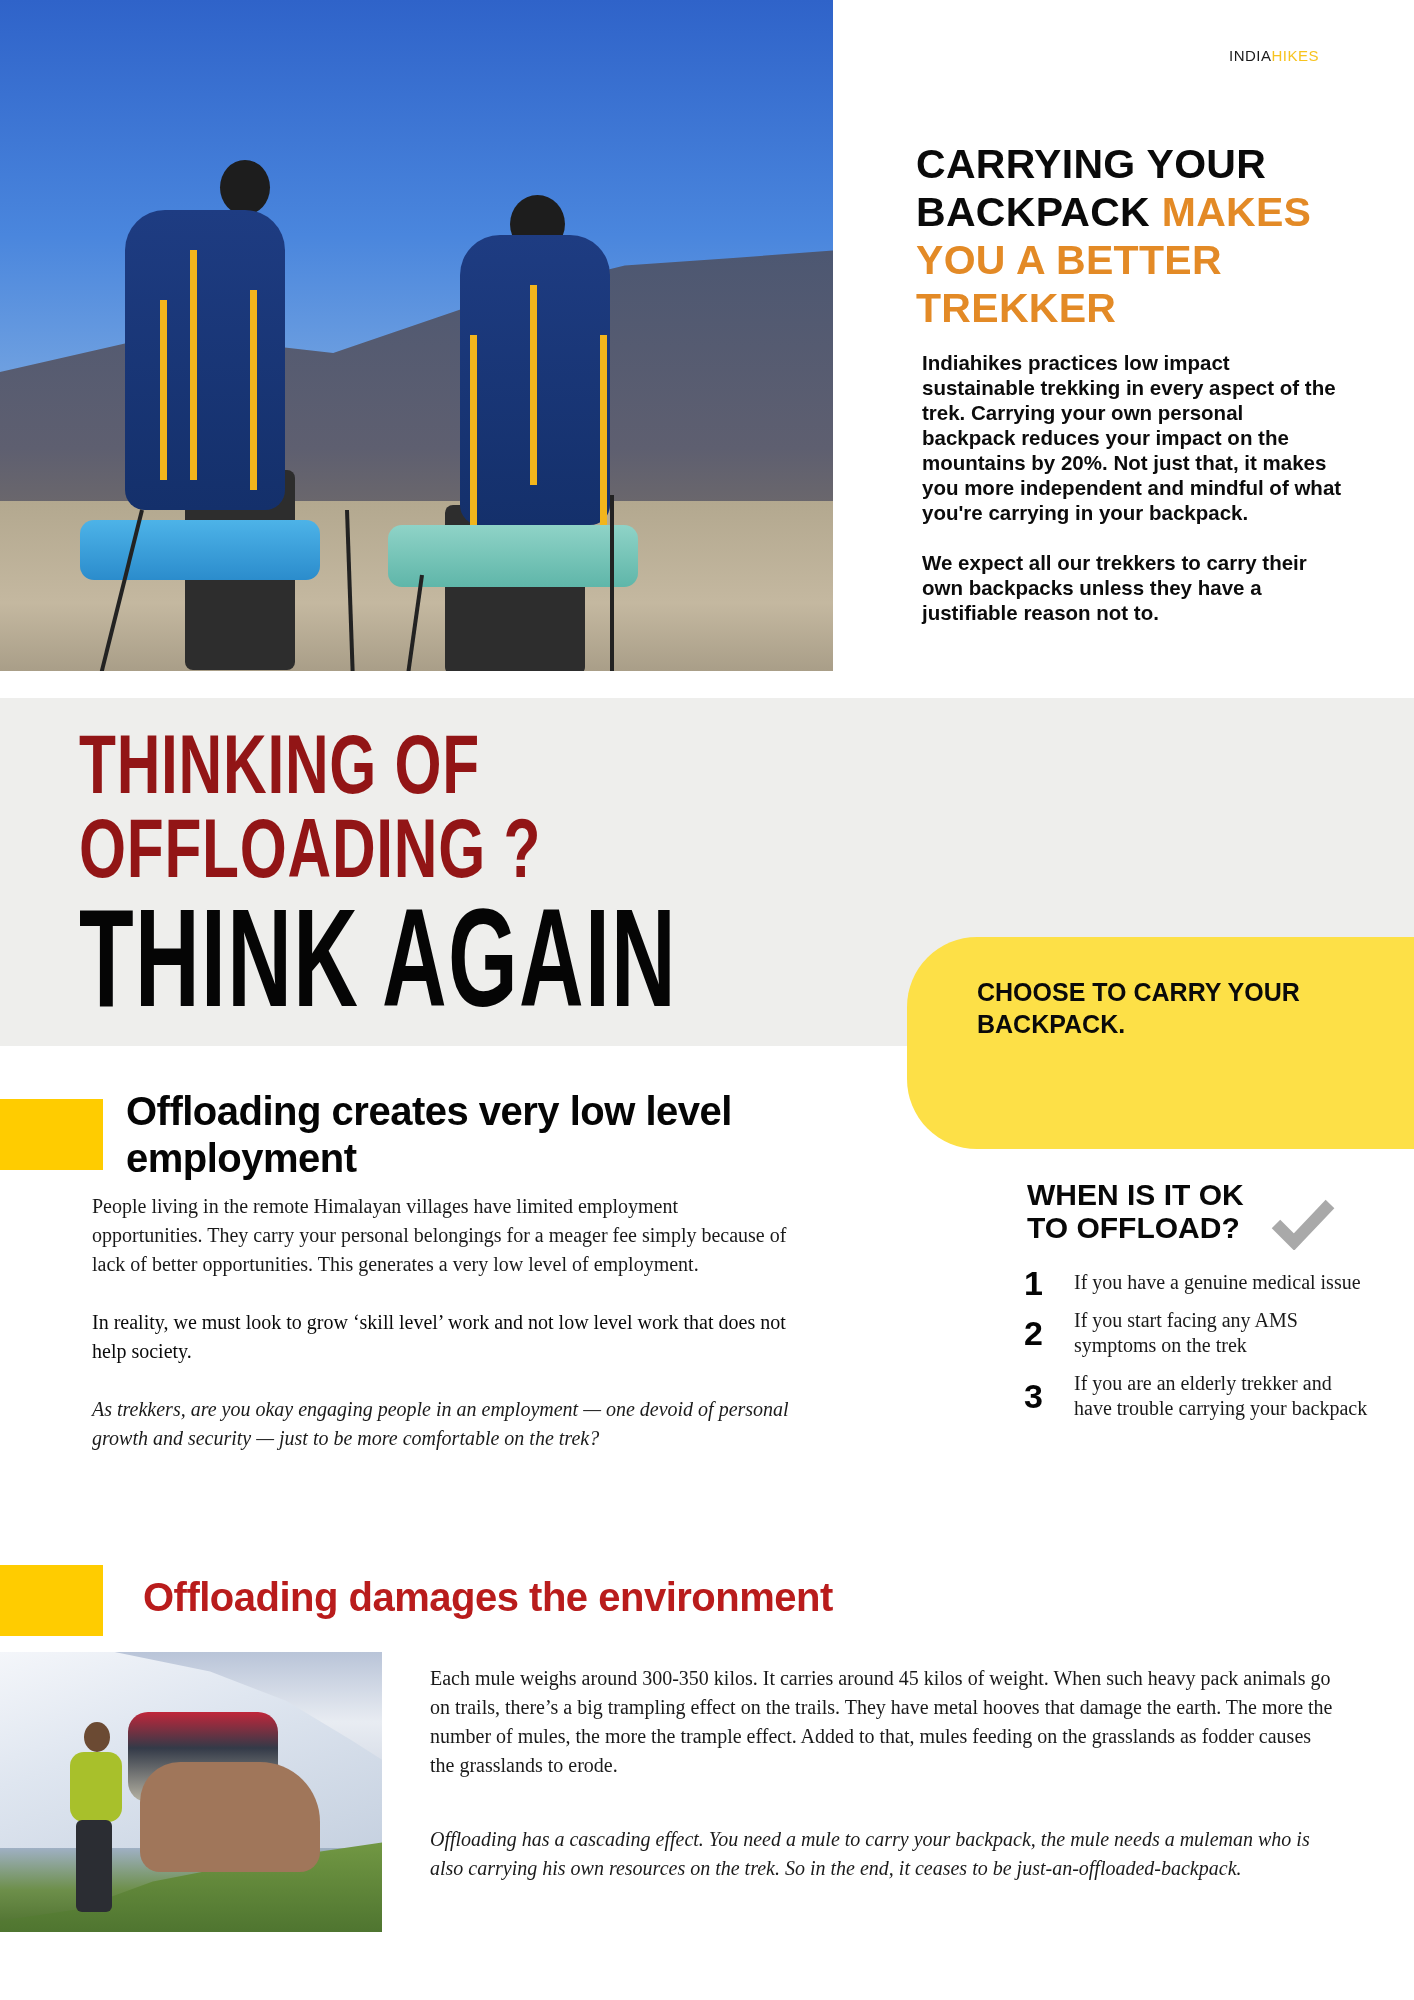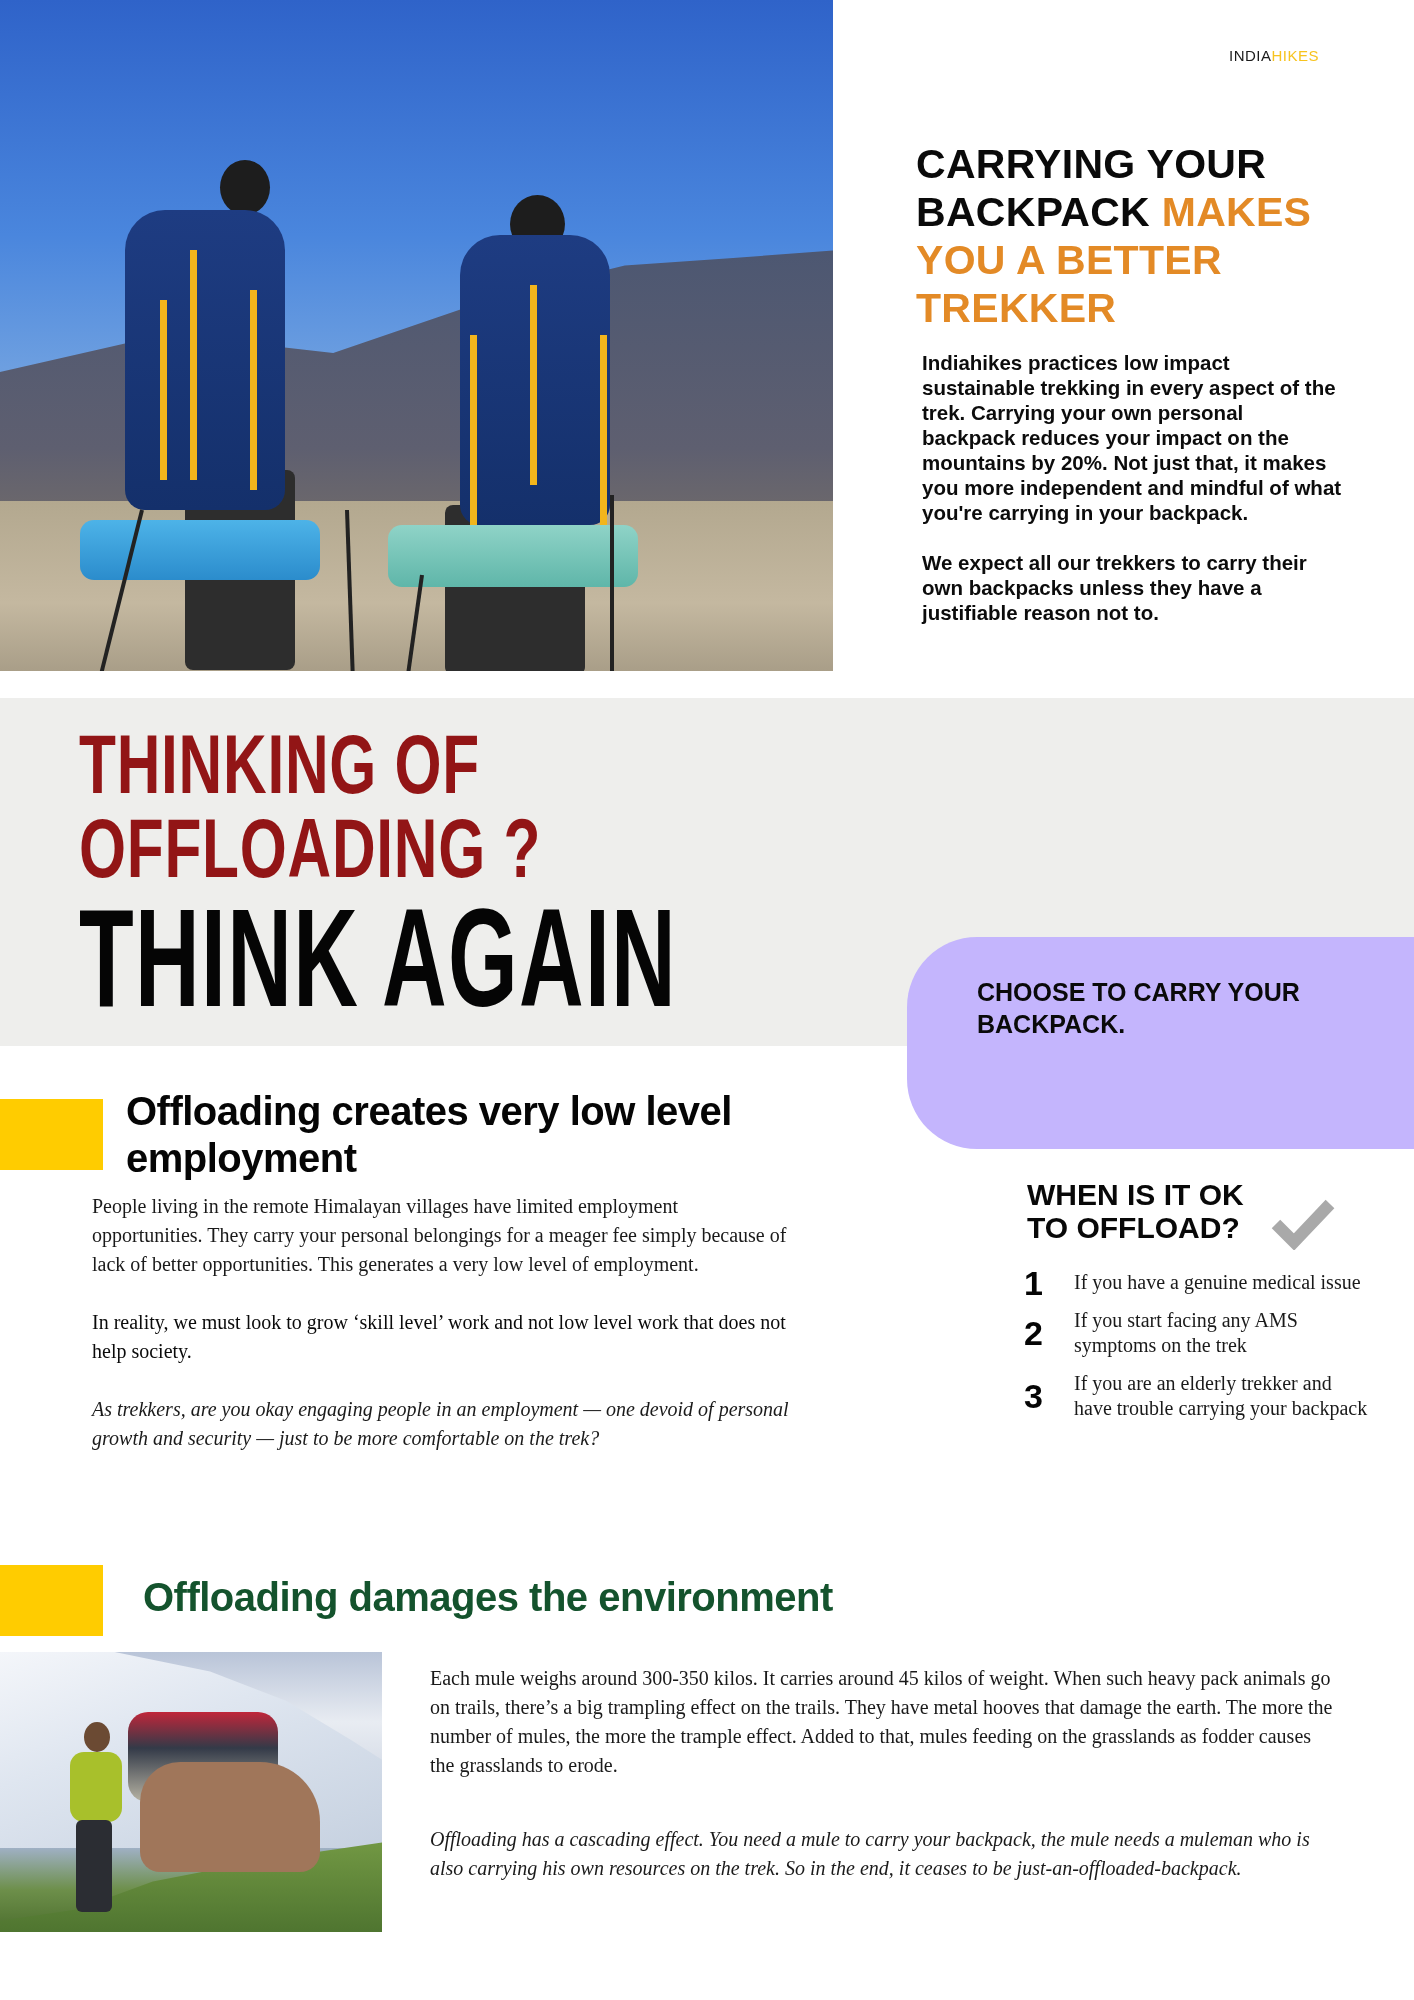--- a/index.html
+++ b/index.html
@@ -58,21 +58,21 @@
     .banner-line1 { top: 722px; }
     .banner-line2 { top: 806px; }
     .banner-line3 {
       position: absolute; left: 79px; top: 888px; font-weight: 700; color: #050505;
       font-size: 140px; line-height: 140px; transform: scaleX(0.64); transform-origin: left top; letter-spacing: 2px;
     }
 
     
     .callout {
       position: absolute; left: 907px; top: 937px; width: 507px; height: 212px;
-      background: #c4b5fd; border-radius: 70px 0 0 70px;
+      background: #fde047; border-radius: 70px 0 0 70px;
     }
     .callout p {
       position: absolute; left: 70px; width: 420px; font-size: 25px; line-height: 32px; font-weight: 900; color: #0a0a0a;
     }
     .callout .c1 { top: 39px; }
     .callout .c2 { top: 118px; }
 
     
     .marker { position: absolute; left: 0; width: 103px; background: #ffcc00; }
 
@@ -93,21 +93,21 @@
       position: absolute; left: 1027px; top: 1178px; width: 240px;
       font-size: 30px; line-height: 33px; font-weight: 700; color: #080808;
     }
     .check-icon { position: absolute; left: 1270px; top: 1196px; width: 66px; height: 54px; }
     .ok-list { position: absolute; left: 1024px; top: 1270px; width: 350px; }
     .ok-item { position: relative; padding-left: 50px; font-family: "Liberation Serif", serif; font-size: 20px; line-height: 25px; color: #1a1a1a; margin-bottom: 13px; }
     .ok-item .num { position: absolute; left: 0; top: 50%; transform: translateY(-50%); font-family: "Liberation Sans", sans-serif; font-size: 34px; font-weight: 900; color: #050505; }
 
     .s2-title {
       position: absolute; left: 143px; top: 1573px; width: 760px;
-      font-size: 40px; line-height: 48px; font-weight: 700; color: #14532d; letter-spacing: -0.5px;
+      font-size: 40px; line-height: 48px; font-weight: 700; color: #b91c1c; letter-spacing: -0.5px;
     }
 
     .mule-photo {
       position: absolute; left: 0; top: 1652px; width: 382px; height: 280px; overflow: hidden;
       background: linear-gradient(180deg, #b9c4d8 0%, #e8ecf2 25%, #cfd6e3 50%, #9fb0c4 70%, #6d8f4a 85%, #4c6e2e 100%);
     }
     .mule-photo .snow {
       position: absolute; left: 0; top: 0; width: 100%; height: 70%;
       background: linear-gradient(160deg, #f4f6fa 0%, #dfe6f0 40%, #c6d1e0 100%);
       clip-path: polygon(0 0, 30% 0, 55% 10%, 75% 25%, 92% 45%, 100% 55%, 100% 100%, 0 100%);

